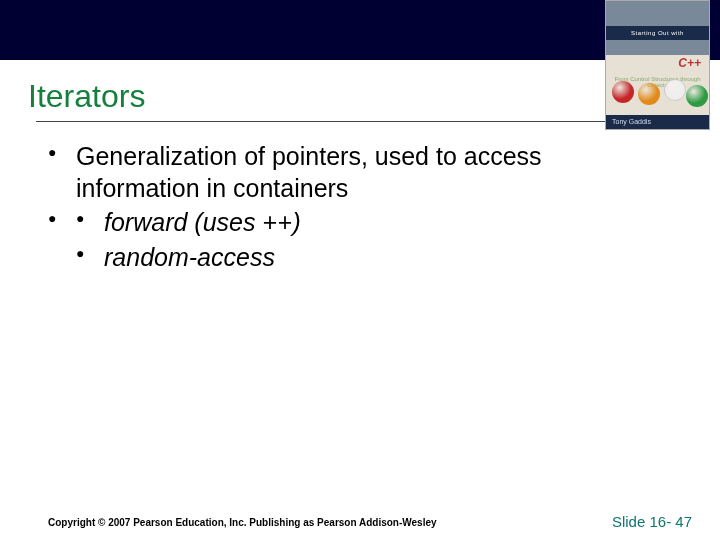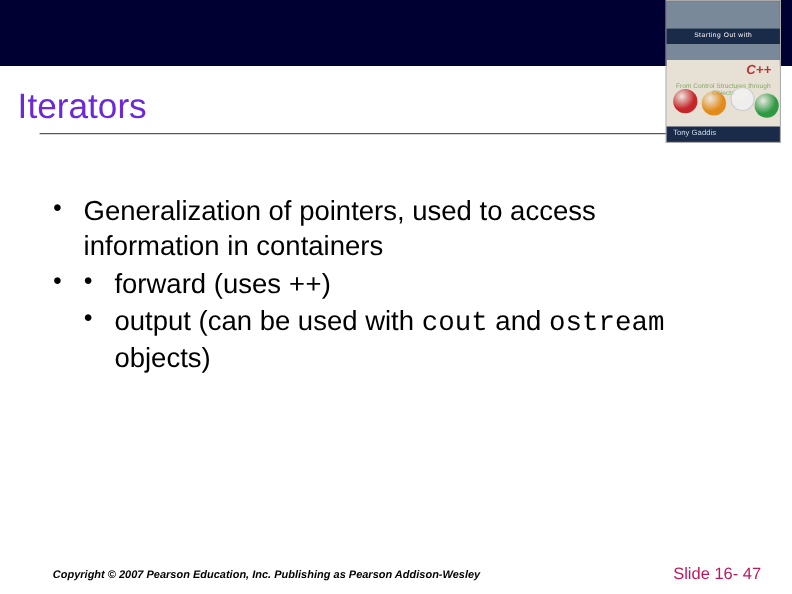--- a/index.html
+++ b/index.html
@@ -29,46 +29,46 @@
   .b1 { background: radial-gradient(circle at 35% 30%, #fff4, #c5262a 55%); left: 6px; top: 4px; }
   .b2 { background: radial-gradient(circle at 35% 30%, #fff4, #e28b1a 55%); left: 32px; top: 6px; }
   .b3 { background: radial-gradient(circle at 35% 30%, #fff8, #eee 55%); left: 58px; top: 2px; border:1px solid #ccc;}
   .b4 { background: radial-gradient(circle at 35% 30%, #fff4, #2e9a44 55%); left: 80px; top: 8px; }
   .book-cover .author {
     position: absolute; bottom: 0; left: 0; right: 0; height: 14px;
     background: #1a2b4a; color: #cde; font-size: 7px; line-height: 14px; padding-left: 6px;
   }
 
   .heading {
-    color: #6d28d9; font-size: 32px; padding: 18px 0 0 16px; font-weight: normal;
+    color: #15803d; font-size: 32px; padding: 18px 0 0 28px; font-weight: normal;
   }
   .rule { border: none; border-top: 1px solid #444; margin: 6px 36px 0 36px; }
 
   .content { padding: 18px 48px 0 48px; color: #000; }
-  ul.outer { list-style: none; margin-top: 36px; }
+  ul.outer { list-style: none; }
   ul.outer > li {
     position: relative; padding-left: 28px; font-size: 25px; line-height: 1.28; margin-bottom: 2px;
   }
   ul.outer > li::before {
     content: "●"; position: absolute; left: 0; top: 4px; font-size: 14px; color: #000;
   }
-  ul.inner { list-style: none; margin-top: 2px; }
+  ul.inner { list-style: none; margin-top: 2px; font-style: italic; }
   ul.inner > li {
     position: relative; padding-left: 28px; font-size: 25px; line-height: 1.28;
   }
   ul.inner > li::before {
     content: "●"; position: absolute; left: 0; top: 4px; font-size: 14px; color: #000;
   }
   .mono { font-family: "Courier New", monospace; }
 
   .copyright {
-    position: absolute; bottom: 12px; left: 48px; font-size: 10px; font-weight: bold; color: #000; font-style: italic;
+    position: absolute; bottom: 12px; left: 48px; font-size: 10px; font-weight: bold; color: #000;
   }
   .slidenum {
-    position: absolute; bottom: 10px; right: 28px; font-size: 15px; color: #be185d; font-weight: normal;
+    position: absolute; bottom: 10px; right: 28px; font-size: 15px; color: #0f766e; font-weight: normal;
   }
   .inline-run { white-space: normal; }
 </style>
 </head>
 <body>
 
 <div class="slide">
   <div class="topbar"></div>
 
   <div class="book-cover">
@@ -91,21 +91,21 @@
     <ul class="outer">
       <li>
         <span>Generalization of pointers, used to access information in containers</span>
       </li>
       <li>
         <ul class="inner">
           <li>
             <span class="inline-run"><span>forward  (uses </span><span class="mono">++</span><span>)</span></span>
           </li>
           <li>
-            <span class="inline-run"><span>output  (can be used with </span><span class="mono">cout</span><span> and </span><span class="mono">ostream</span><span> objects)</span></span>
+            <span>random-access</span>
           </li>
         </ul>
       </li>
     </ul>
   </div>
 
   <div class="copyright">Copyright © 2007 Pearson Education, Inc. Publishing as Pearson Addison-Wesley</div>
   <div class="slidenum">Slide 16- 47</div>
 </div>
 

